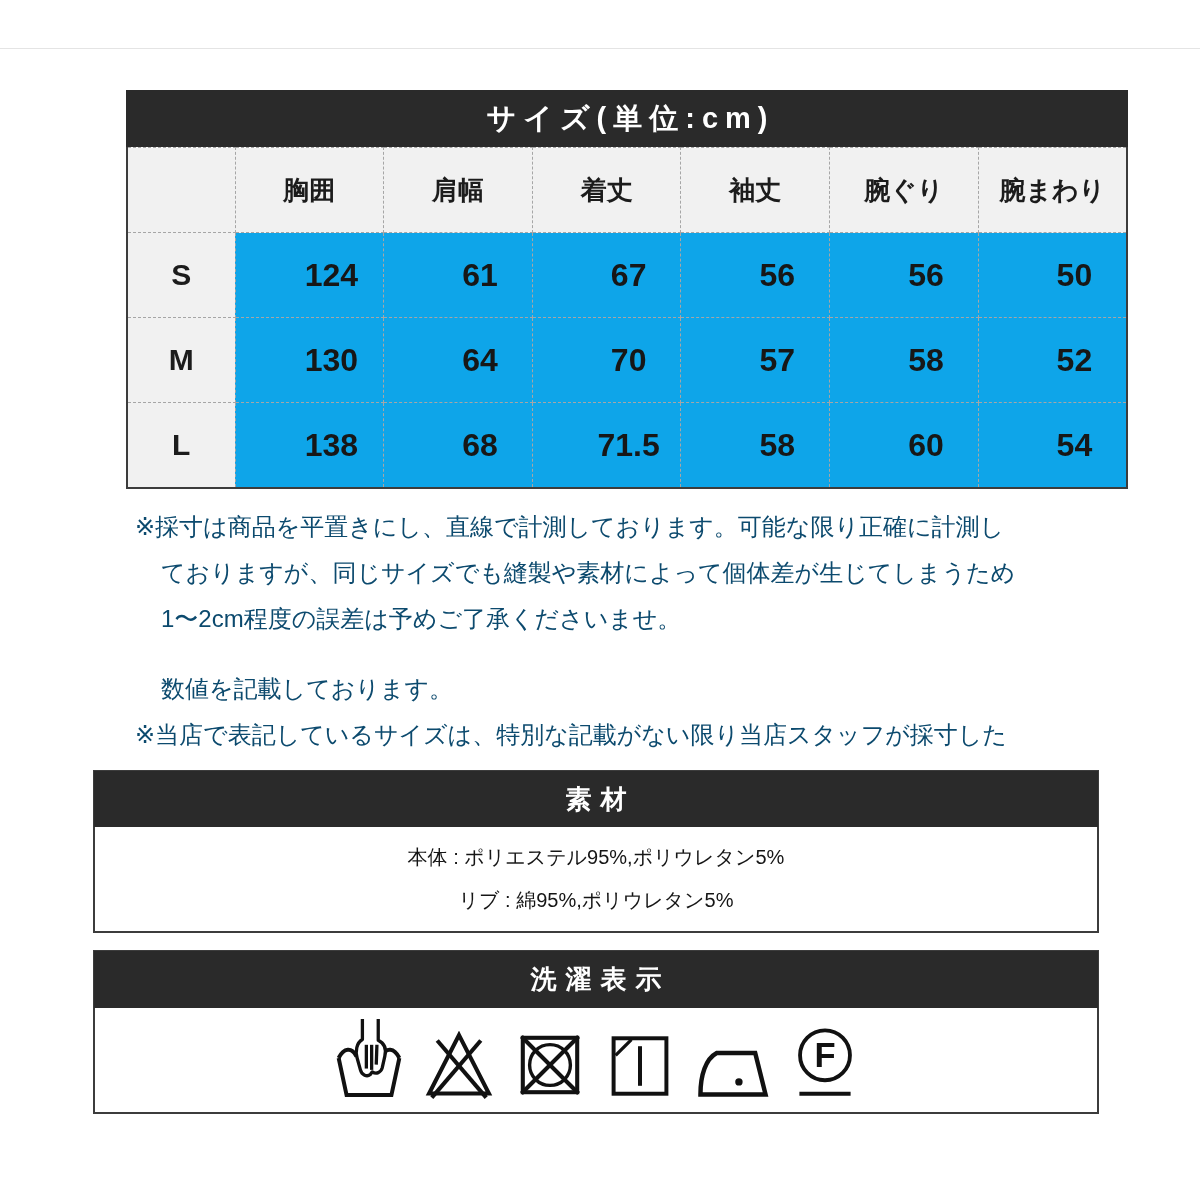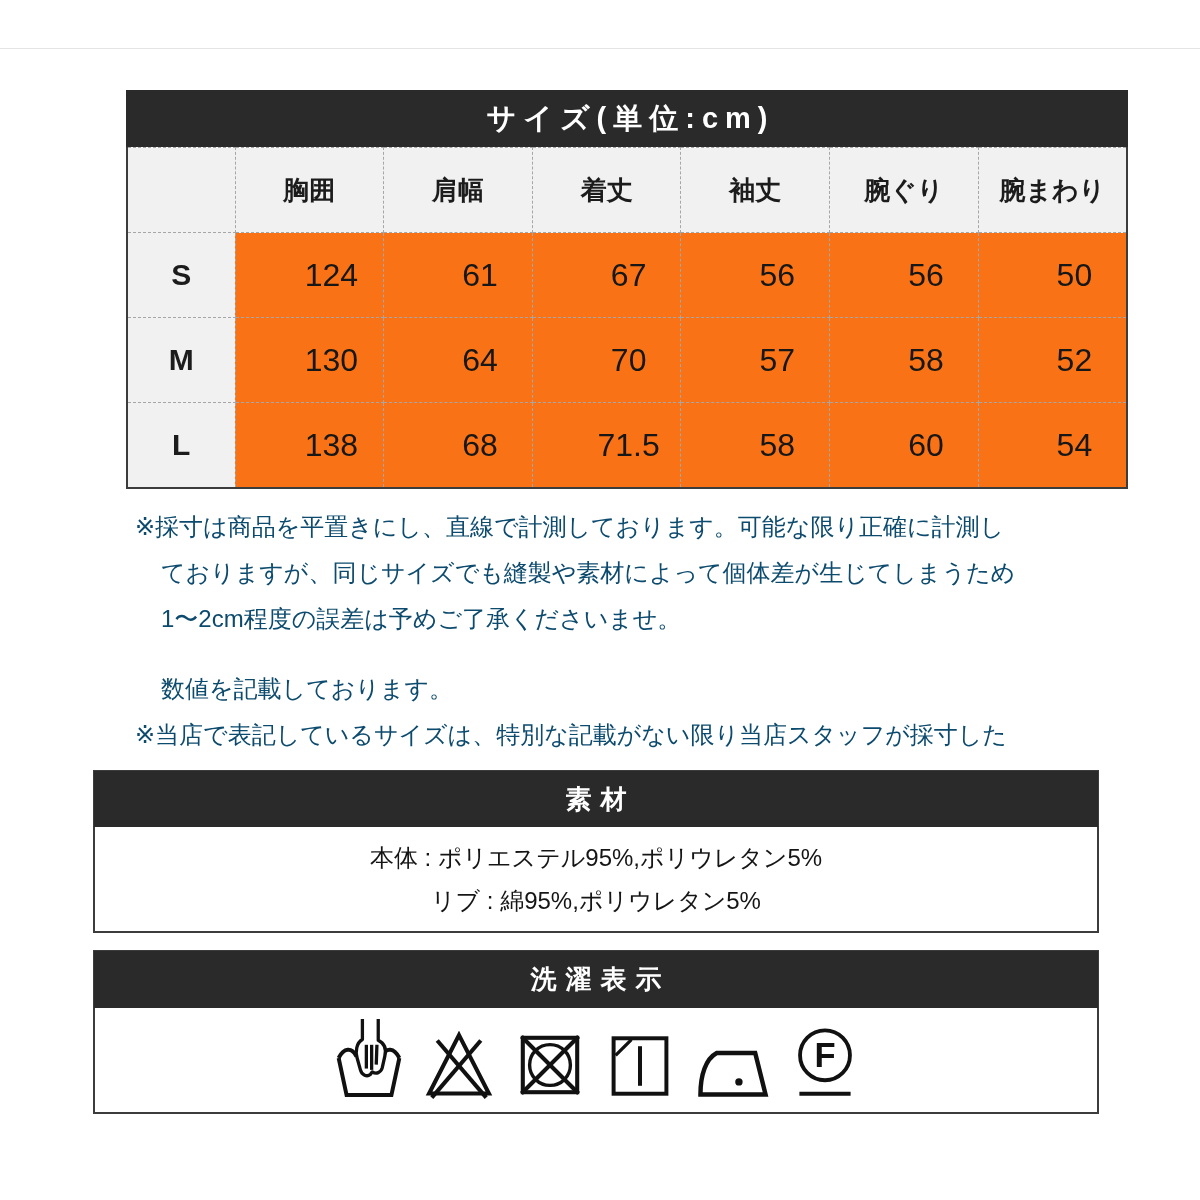--- a/index.html
+++ b/index.html
@@ -23,36 +23,36 @@
     border-collapse:collapse; table-layout:fixed; width:1002px;
     border:2px solid #3c3c3c; border-top:0;
   }
   table.size-table col.label-col { width:108px; }
   table.size-table th, table.size-table td {
     border:1px dashed #a6a6a6; text-align:center; vertical-align:middle;
     height:84px; padding:0;
   }
   table.size-table thead th { background:#f1f1f1; font-size:26px; font-weight:bold; color:#1c1c1c; }
   table.size-table tbody th { background:#f1f1f1; font-size:30px; font-weight:bold; color:#1c1c1c; }
-  table.size-table tbody td { background:#f97316; font-size:32px; font-weight:400; color:#171717;padding-left:44px; }
+  table.size-table tbody td { background:#0ea5e9; font-size:32px; font-weight:700; color:#171717;padding-left:44px; }
 
   
   .note { position:absolute; left:135px; width:940px; font-size:24px; line-height:46px; color:#0c4a6e; }
   .note-1 { top:504px; }
   .note-2 { top:666px; }
   .note-line { padding-left:26px; }
   .note-line.first { padding-left:0; }
 
   
   .boxed { position:absolute; left:93px; width:1002px; border:2px solid #3c3c3c; background:#fff; }
   .material-section { top:770px; }
   .material-bar { height:56px; font-size:26px; letter-spacing:9px; text-indent:9px; margin:-1px -1px 0 -1px; }
   .material-body {
     height:104px; display:flex; flex-direction:column; justify-content:center; align-items:center;
-    font-size:24px; line-height:43px; color:#151515;
+    font-size:20px; line-height:43px; color:#151515;
   }
   .laundry-section { top:950px; }
   .laundry-bar { height:57px; font-size:26px; letter-spacing:9px; text-indent:9px; margin:-1px -1px 0 -1px; }
   .laundry-body {
     height:104px; display:flex; align-items:flex-end; justify-content:center;
     gap:23px; padding-bottom:13px; box-sizing:border-box;
   }
   .care-icon { display:block; }
   .care-icon .ln { stroke:#111; stroke-width:6; fill:none; }
   .care-icon .ln-thin { stroke:#111; stroke-width:5; fill:none; }

